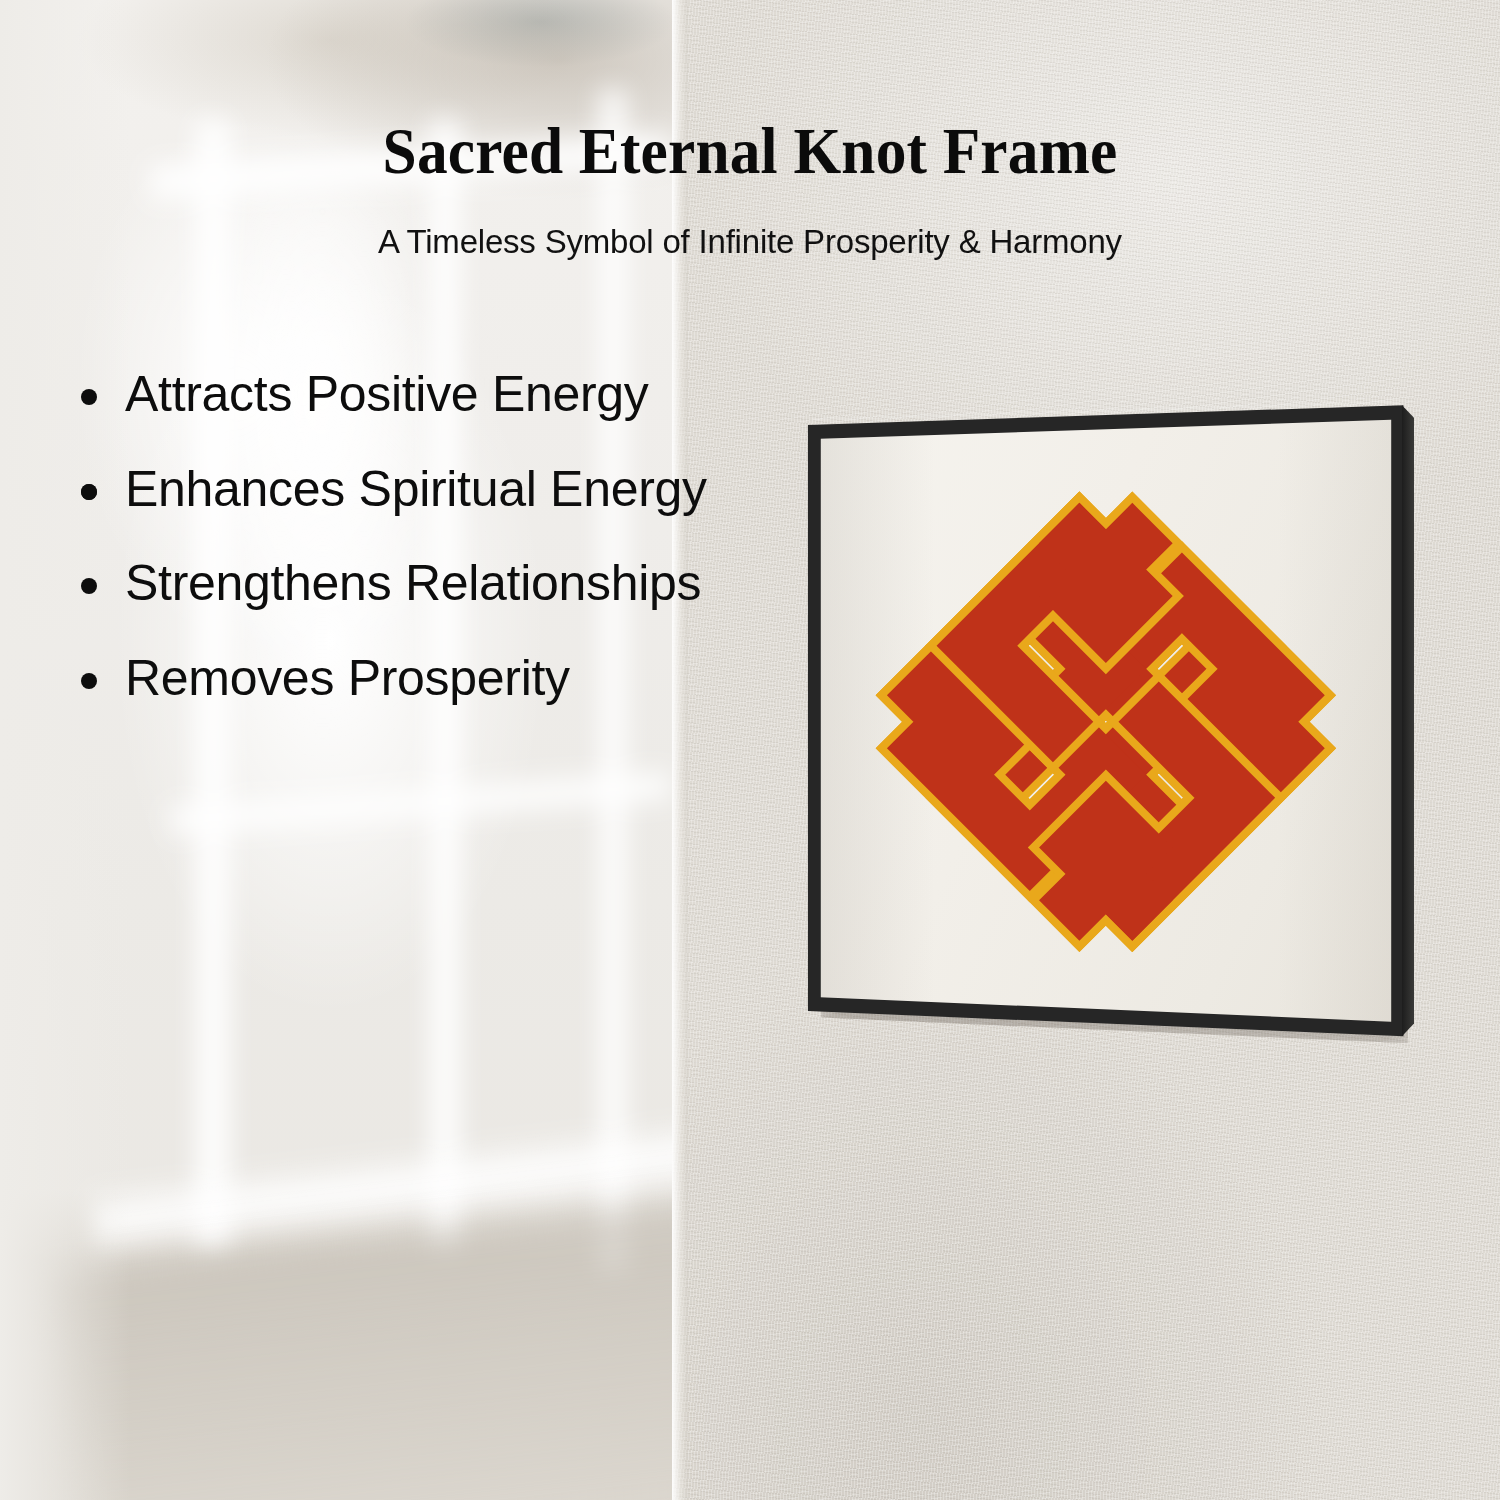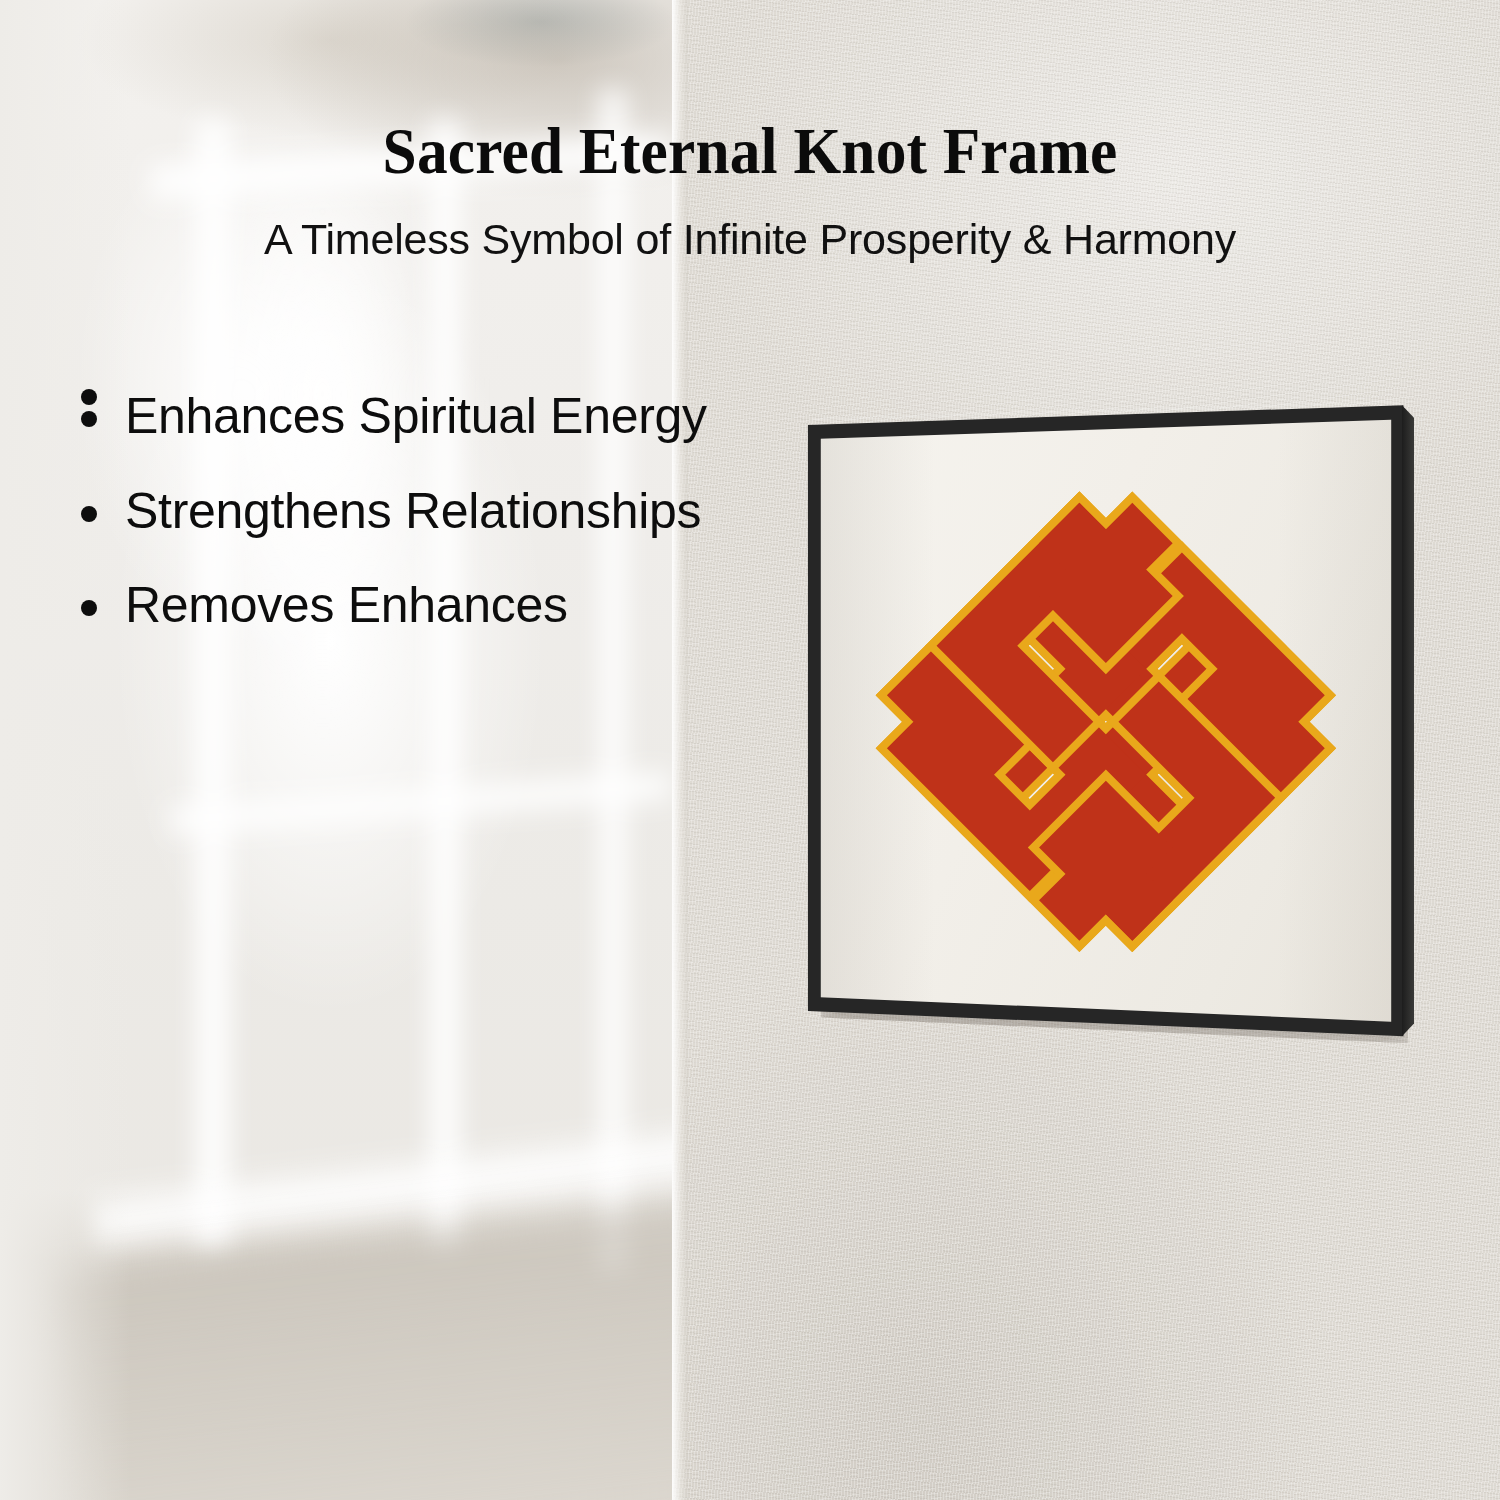--- a/index.html
+++ b/index.html
@@ -73,22 +73,22 @@
 
   
   .title{
     position:absolute;left:0;top:118px;width:1500px;text-align:center;
     font-family:"Liberation Serif", serif;
     font-weight:700;font-size:66px;line-height:1;color:#0b0b0b;
     letter-spacing:.2px;
     transform:scaleX(.93);transform-origin:50% 50%;
   }
   .subtitle{
-    position:absolute;left:0;top:216px;width:1500px;text-align:center;
-    font-size:43px;line-height:1.1;color:#111;font-weight:400;
+    position:absolute;left:0;top:224px;width:1500px;text-align:center;
+    font-size:33px;line-height:1.1;color:#111;font-weight:400;
     letter-spacing:-.2px;
   }
   .bullets{
     position:absolute;left:72px;top:358px;width:690px;
     margin:0;padding:0;list-style:none;
   }
   .bullets li{
     position:relative;
     padding-left:53px;
     font-size:50px;line-height:1.45;color:#0d0d0d;
@@ -163,32 +163,36 @@
     <div class="wall-tex"></div>
   </div>
   <div class="wall-edge"></div>
 
   <div class="title">Sacred Eternal Knot Frame</div>
   <div class="subtitle">A Timeless Symbol of Infinite Prosperity &amp; Harmony</div>
 
   <ul class="bullets">
     <li>
       <span class="dot"></span>
+      <span>Attracts Positive Energy</span>
+    </li>
+    <li>
+      <span class="dot"></span>
     </li>
     <li>
       <span class="dot"></span>
       <span>Enhances Spiritual Energy</span>
     </li>
     <li>
       <span class="dot"></span>
       <span>Strengthens Relationships</span>
     </li>
     <li>
       <span class="dot"></span>
-      <span>Removes Enhances</span>
+      <span>Removes Prosperity</span>
     </li>
   </ul>
 
   <div class="frame-wrap">
     <div class="frame-shadow"></div>
     <div class="frame"></div>
     <div class="frame-side"></div>
     <div class="frame-top-hl"></div>
     <div class="mat"></div>
     <div class="mat-shade"></div>

